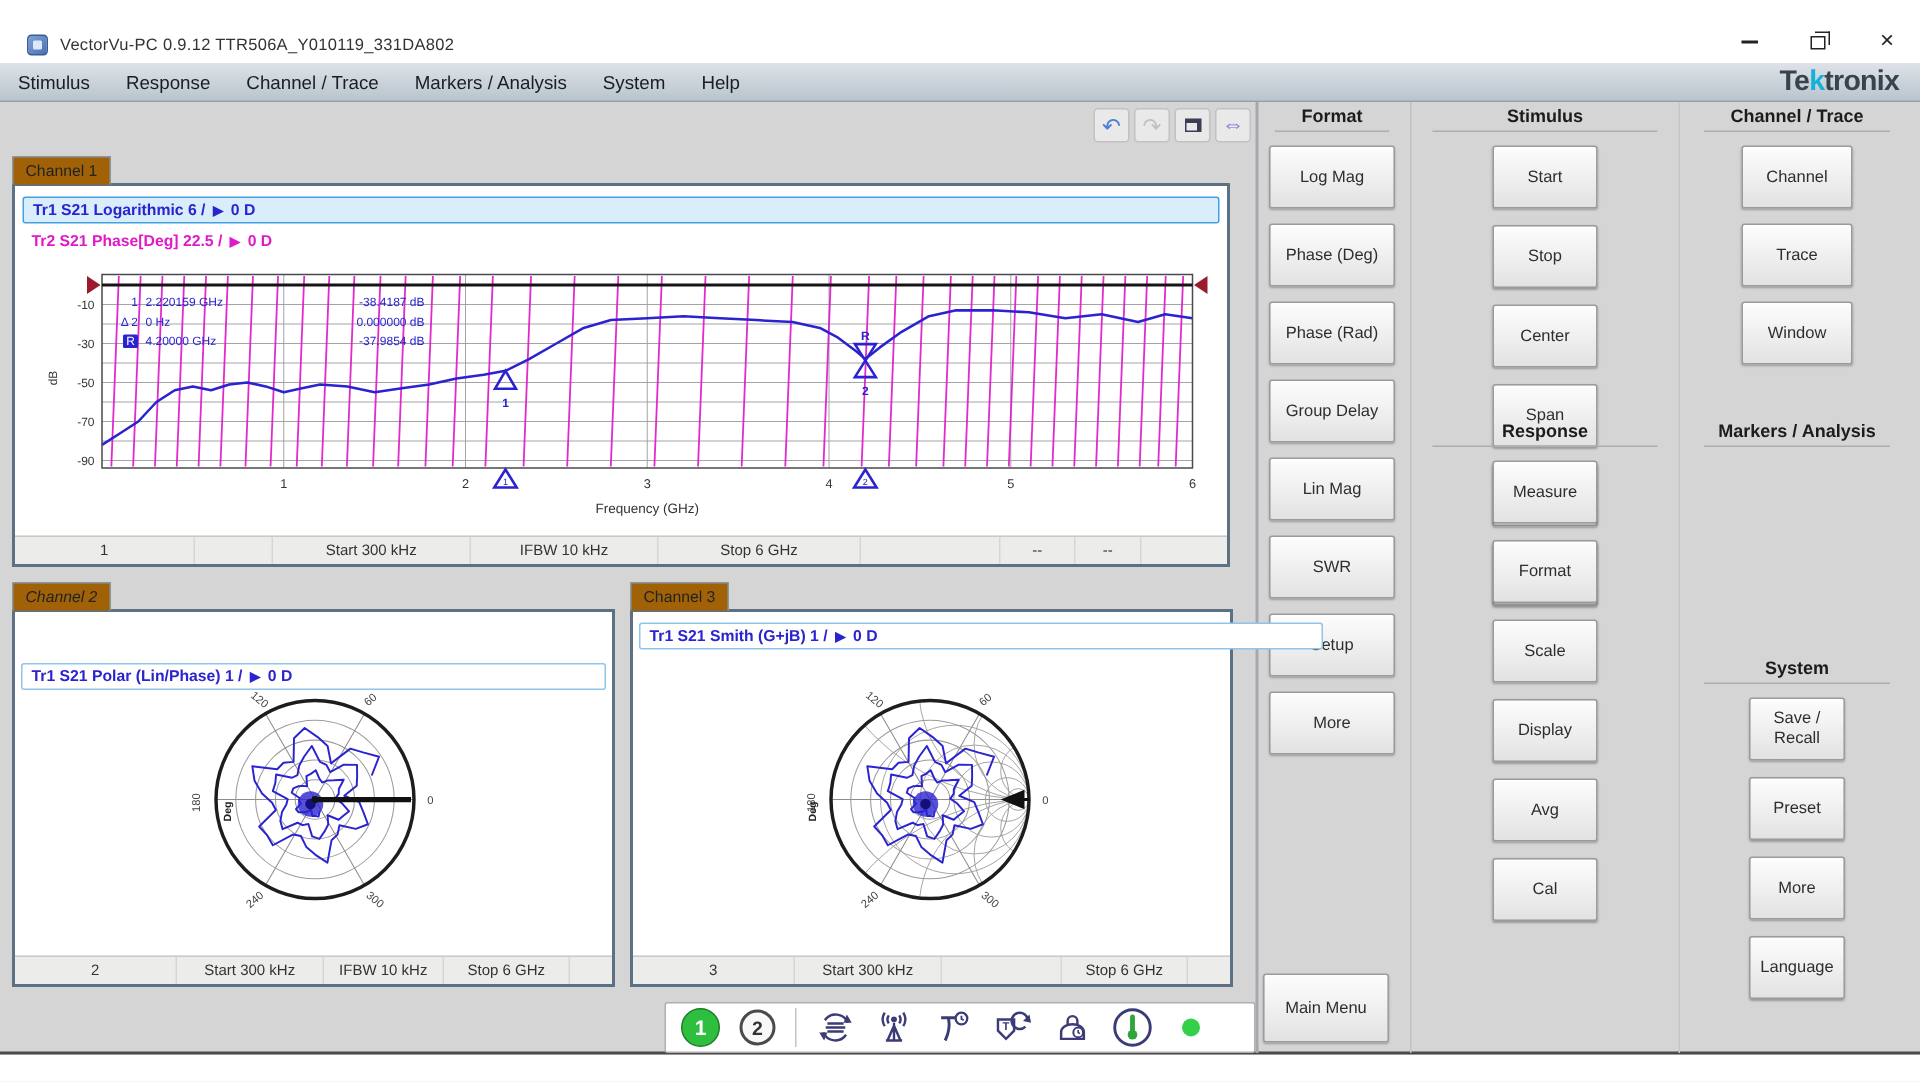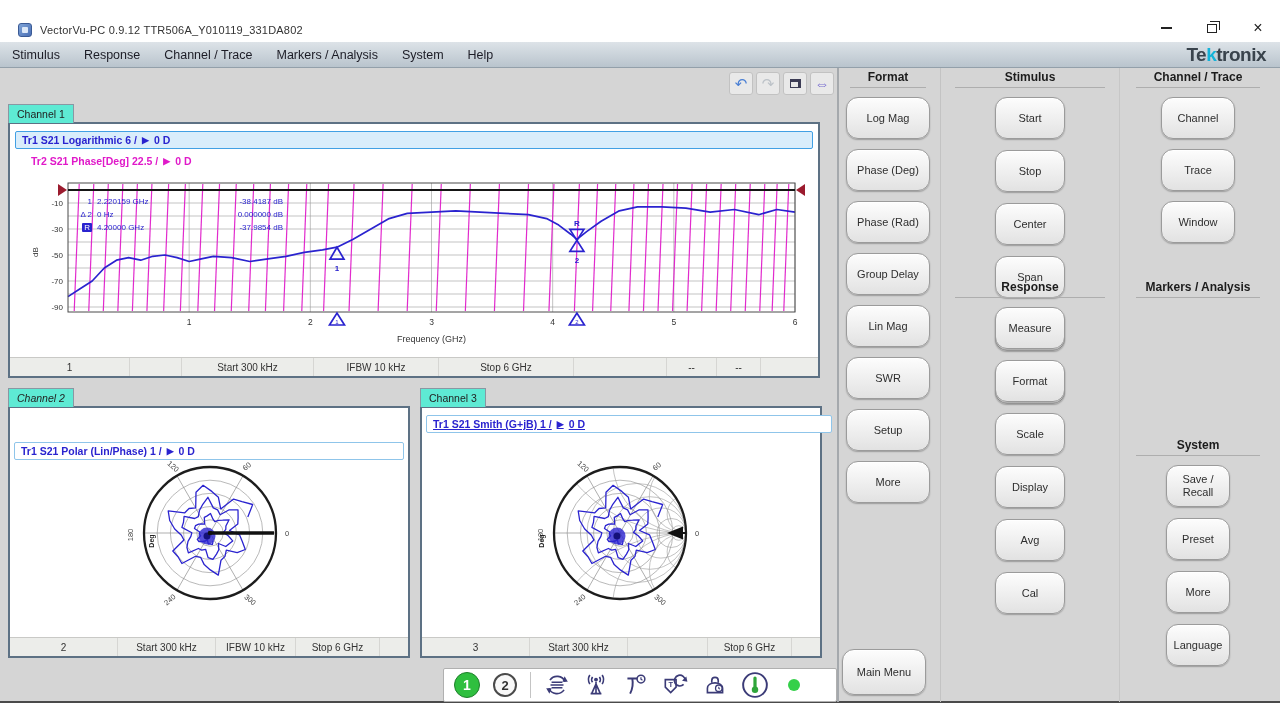--- a/index.html
+++ b/index.html
@@ -29,29 +29,29 @@
   .brand .k { color:#14b2d8; }
 
   
   .mini-toolbar { position:absolute; left:729px; top:72px; display:flex; gap:3px; }
   .tool-btn { width:24px; height:23px; display:flex; align-items:center; justify-content:center;
               background:#e9e9e9; border:1px solid #c2c2c2; border-radius:3px; font-size:15px; }
   .tool-undo { color:#4a7fd4; } .tool-redo { color:#bcc2c8; } .tool-swap { color:#7a6fd0; font-weight:bold;}
   .glyph-frame { width:11px; height:9px; border:1.5px solid #3c3c55; border-top-width:3px; border-right-width:3px;}
 
   
-  .tab { position:absolute; height:19px; background:#5eead4; border:1px solid #8a97a3; border-bottom:none;
+  .tab { position:absolute; height:19px; background:#a16207; border:1px solid #8a97a3; border-bottom:none;
          font-size:10.5px; color:#222; display:flex; align-items:center; padding:0 8px; z-index:3; }
   .panel { position:absolute; background:#ffffff; border:2px solid #5d7184; z-index:2; }
 
   .trace-row { position:absolute; height:18px; display:flex; align-items:center; gap:5px;
                font-size:10.5px; font-weight:bold; padding:0 6px; z-index:4; }
   .trace-selected { background:#d9edfb; border:1.5px solid #42a0e4; border-radius:2px; }
   .trace-thin { background:#ffffff; border:1px solid #8fc5ea; border-radius:2px; }
-  .t-blue { color:#2a23cf; } .t-mag { color:#e019c9;margin-left:10px; }
+  .t-blue { color:#2a23cf; } .t-mag { color:#e019c9; }
   .play { font-size:9px; }
 
   .readout { position:absolute; z-index:5; font-size:8px; color:#2a23cf; line-height:13px; }
   .readout .r-row { display:flex; }
   .readout .r-id { width:26px; text-align:right; margin-right:5px; white-space:pre;}
   .readout .r-chip { background:#2a23cf; color:#fff; padding:0 2px; border-radius:1px; }
   .readout .r-f { width:108px; }
   .readout .r-v { width:78px; text-align:right; }
 
   .status { position:absolute; height:19px; background:#ecedea; border-top:1px solid #c9c9c6;
@@ -70,21 +70,21 @@
   .port2 { width:24px; height:24px; border-radius:50%; background:#f8f8f8; border:2px solid #4a4a4a;
            color:#333; font-weight:bold; font-size:13px; display:flex; align-items:center; justify-content:center;}
   .vsep { width:1px; height:26px; background:#c4c4c4; }
   .led { width:12px; height:12px; border-radius:50%; background:#35d04a; margin-left:6px;}
 
   
   .sep-v { position:absolute; top:68px; height:634px; z-index:1;}
   .group { position:absolute; z-index:2; }
   .group-title { font-size:12px; font-weight:bold; color:#1c1c1c; text-align:center; padding-bottom:3px; }
   .group-rule { height:1px; background:#aeaeae; margin:0 8px 9px 8px; }
-  .btn { background:linear-gradient(#fdfdfd,#e2e2e2); border:1px solid #9b9b9b; border-radius:12px;
+  .btn { background:linear-gradient(#fdfdfd,#e2e2e2); border:1px solid #9b9b9b; border-radius:2px;
          box-shadow:0 1px 1.5px rgba(0,0,0,.28), inset 0 1px 0 #fff;
          font-size:11px; color:#2e2e2e; display:flex; align-items:center; justify-content:center;
          text-align:center; line-height:1.15; padding:2px; }
   .col { display:flex; flex-direction:column; align-items:center; gap:10px; }
   .col .btn { width:84px; height:42px; }
   .grid2 { display:grid; grid-template-columns:1fr; gap:11px 12px; justify-items:center;}
   .grid2 .btn { width:70px; height:42px; }
   .col-narrow .btn { width:74px; height:42px;}
   .grid2-sm .btn { width:64px; height:42px; }
   .main-menu { position:absolute; left:842px; top:649px; width:84px; height:46px; z-index:2;}
@@ -297,21 +297,21 @@
   <div class="status" style="left:10px; top:637px; width:398px;">
     <span class="cell" style="width:108px;">2</span>
     <span class="cell" style="width:98px;">Start 300 kHz</span>
     <span class="cell" style="width:80px;">IFBW 10 kHz</span>
     <span class="cell" style="width:84px;">Stop 6 GHz</span>
     <span class="cell" style="flex:1;"></span>
   </div>
 
   <div class="tab" style="left:420px; top:388px;">Channel 3</div>
   <div class="panel" style="left:420px; top:406px; width:402px; height:252px;"></div>
-  <div class="trace-row trace-thin t-blue" style="left:426px; top:415px; width:406px;text-decoration:underline;">
+  <div class="trace-row trace-thin t-blue" style="left:426px; top:415px; width:456px;">
     <span>Tr1  S21  Smith (G+jB)  1 /</span>
     <span class="play">▶</span>
     <span>0 D</span>
   </div>
   <svg id="ch3svg" class="chart" style="left:510px; top:438px;" width="220" height="192">
       <circle cx="110" cy="95" r="13.200000000000001" fill="none" stroke="#9b9b9b" stroke-width="0.7"></circle>
       <circle cx="110" cy="95" r="26.400000000000002" fill="none" stroke="#9b9b9b" stroke-width="0.7"></circle>
       <circle cx="110" cy="95" r="39.6" fill="none" stroke="#9b9b9b" stroke-width="0.7"></circle>
       <circle cx="110" cy="95" r="52.800000000000004" fill="none" stroke="#9b9b9b" stroke-width="0.7"></circle>
       <line x1="44" y1="95" x2="176" y2="95" stroke="#8d8d8d" stroke-width="0.7"></line>

